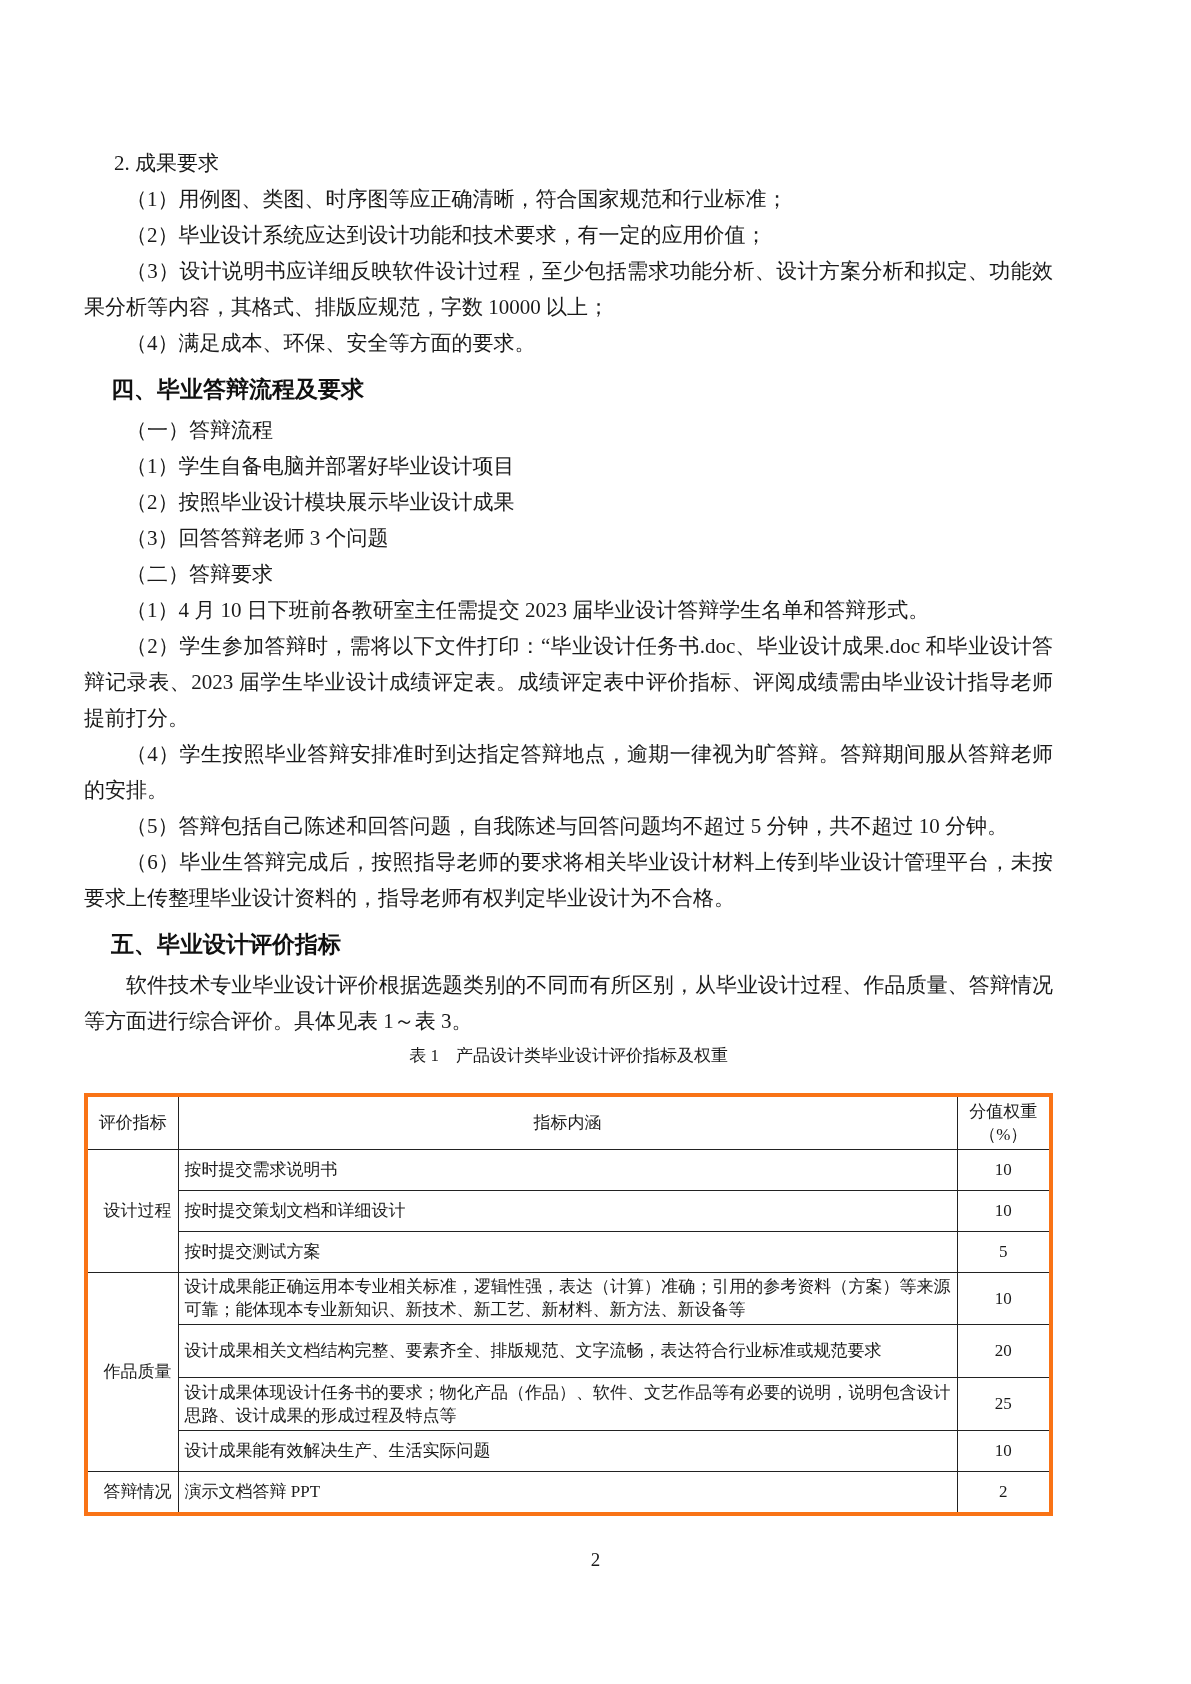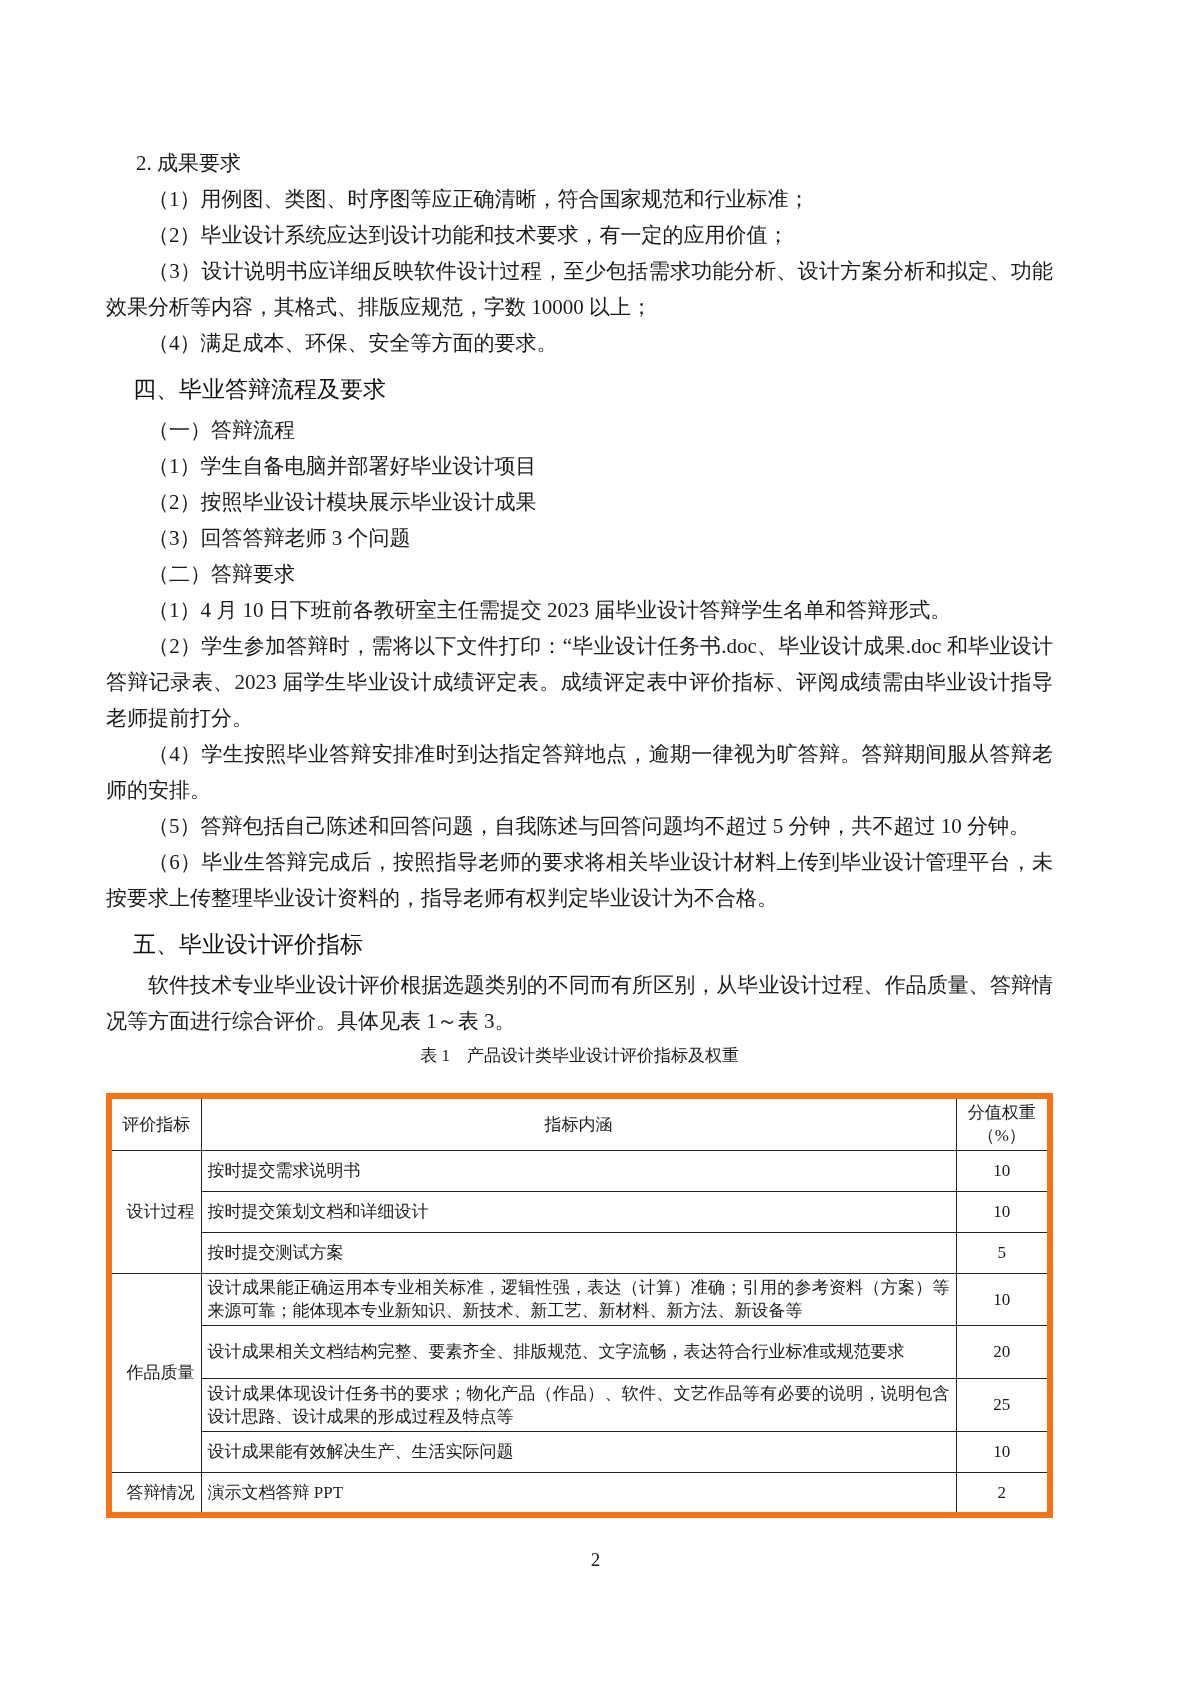--- a/index.html
+++ b/index.html
@@ -3,53 +3,53 @@
 <meta charset="utf-8">
 <style>
   html, body { margin: 0; padding: 0; background: #ffffff; }
   .page {
     position: relative;
     width: 1191px;
     height: 1684px;
     margin: 0 auto;
     background: #ffffff;
     box-sizing: border-box;
-    padding: 145px 138px 0 106px;
+    padding: 145px 138px 0 84px;
     font-family: "Liberation Serif", "DejaVu Serif", serif;
     color: #1a1a1a;
     overflow: hidden;
   }
   .para {
     margin: 0;
     font-size: 21px;
     line-height: 36px;
     text-align: justify;
     text-indent: 42px;
   }
   .para.p-num { text-indent: 30px; }
   .sec-heading {
     margin: 8px 0 3px 0;
     padding-left: 27px;
     font-family: "Liberation Sans", "DejaVu Sans", sans-serif;
-    font-weight: normal;
+    font-weight: bold;
     font-size: 23px;
     line-height: 40px;
     color: #111111;
   }
   .table-caption {
     margin: 4px 0 24px 0;
     font-size: 17px;
     line-height: 26px;
     text-align: center;
   }
   table.eval {
     width: 100%;
     border-collapse: collapse;
     table-layout: fixed;
-    border: 6px solid #f97316;
+    border: 4px solid #f97316;
     font-size: 17px;
   }
   table.eval col.c1 { width: 92px; }
   table.eval col.c3 { width: 94px; }
   table.eval th, table.eval td {
     border: 1px solid #222222;
     font-weight: normal;
     vertical-align: middle;
     line-height: 23px;
     padding: 2px 6px;

